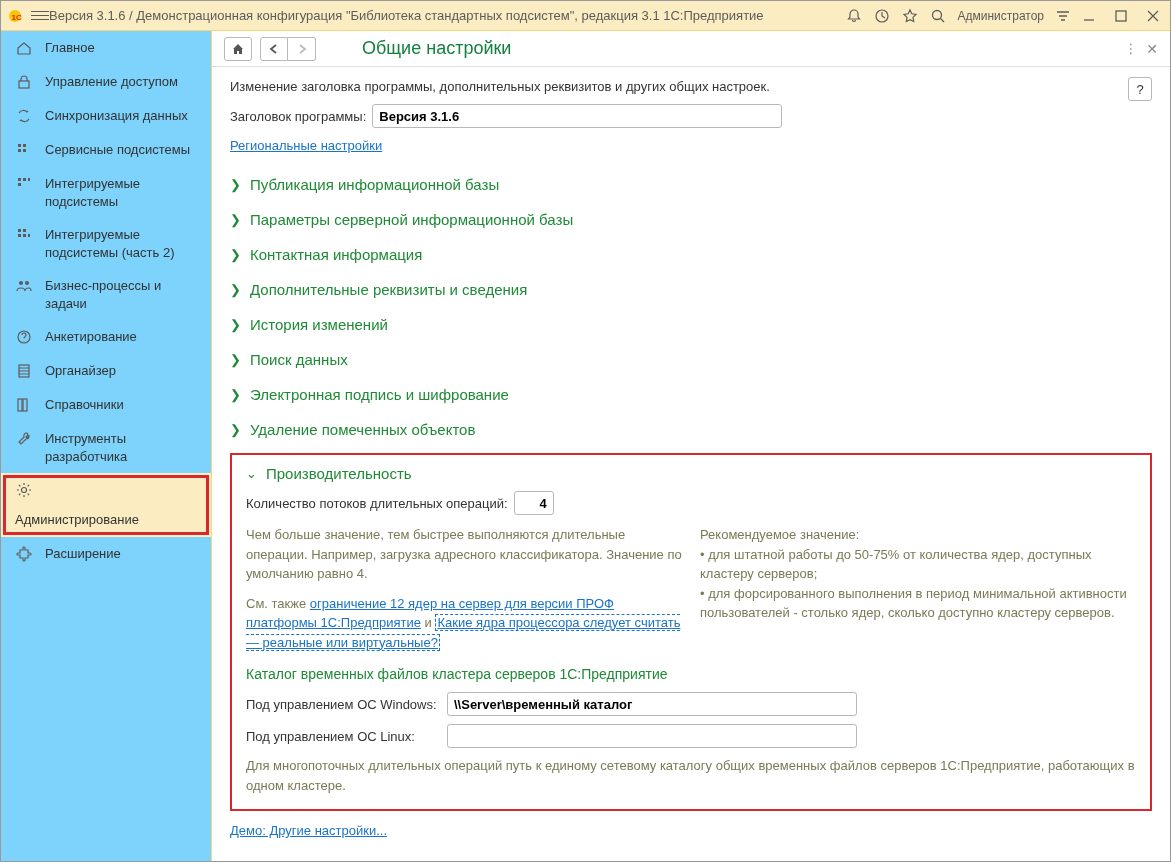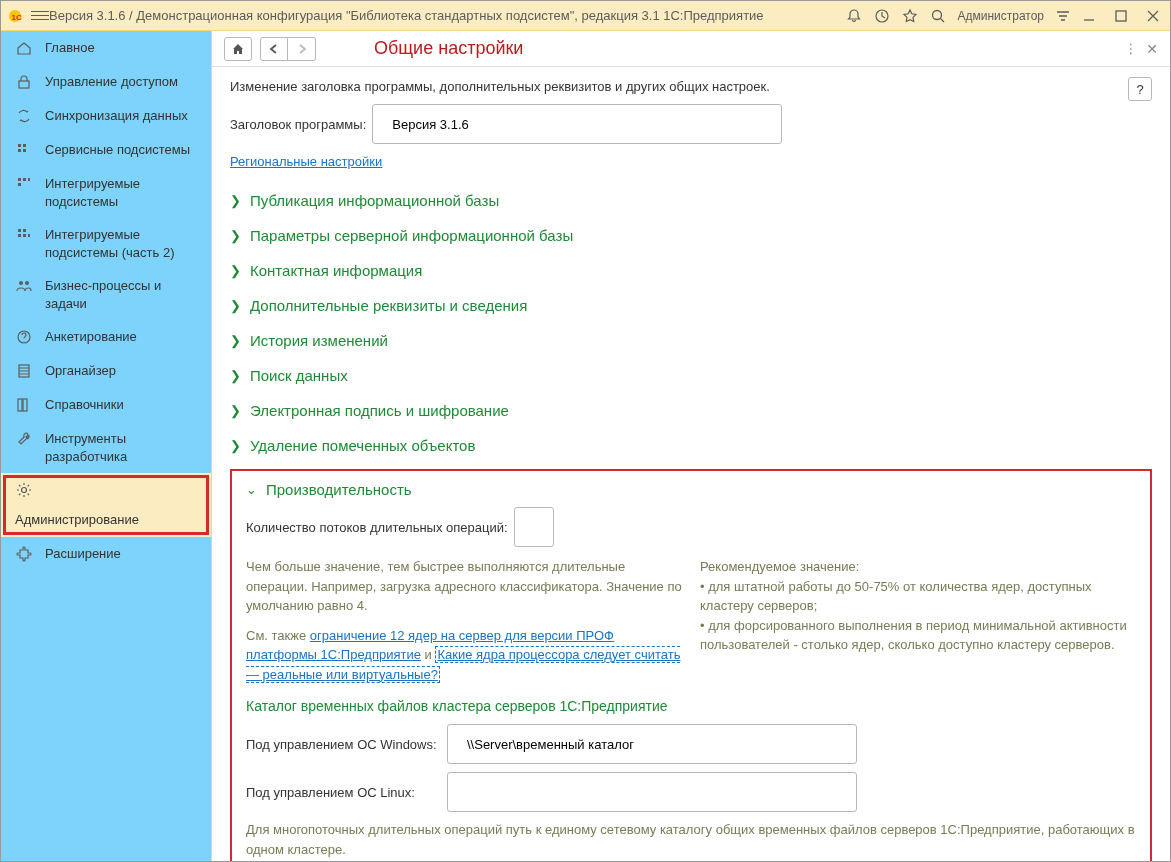--- a/index.html
+++ b/index.html
@@ -21,31 +21,31 @@
   .sidebar-item.active { outline: 3px solid #d6282f; outline-offset: -5px; background: #fcecc2; flex-direction: column; }
   .sb-icon { width: 18px; height: 18px; flex-shrink: 0; display: flex; align-items: center; justify-content: center; color: #5c5c5c; }
   .sb-label { line-height: 1.35; }
 
   .main { flex: 1; display: flex; flex-direction: column; overflow: hidden; }
   .toolbar { height: 36px; border-bottom: 1px solid #ddd; display: flex; align-items: center; padding: 0 12px; gap: 8px; }
   .btn { border: 1px solid #b8b8b8; background: #fff; border-radius: 3px; height: 24px; min-width: 28px; display: flex; align-items: center; justify-content: center; cursor: pointer; color: #555; }
   .btn-group { display: flex; }
   .btn-group .btn:first-child { border-top-right-radius: 0; border-bottom-right-radius: 0; }
   .btn-group .btn:last-child { border-top-left-radius: 0; border-bottom-left-radius: 0; border-left: none; }
-  .page-title { font-size: 18px; color: #b91c1c; margin-left: 50px; }
+  .page-title { font-size: 18px; color: #15803d; margin-left: 38px; }
   .toolbar-right { margin-left: auto; display: flex; gap: 8px; align-items: center; }
   .icon-dots { letter-spacing: 1px; cursor: pointer; color: #888; }
   .close-x { cursor: pointer; color: #888; font-size: 14px; }
 
   .content { flex: 1; overflow-y: auto; padding: 12px 18px 20px 18px; position: relative; }
   .help-btn { position: absolute; top: 10px; right: 18px; border: 1px solid #b8b8b8; border-radius: 3px; width: 24px; height: 24px; display: flex; align-items: center; justify-content: center; cursor: pointer; background: #fff; }
   .intro { color: #333; margin-bottom: 10px; }
   .field-row { display: flex; align-items: center; gap: 6px; margin-bottom: 10px; }
   .field-row label { color: #333; }
-  .text-input { border: 1px solid #b8b8b8; border-radius: 3px; height: 40px; padding: 2px 19px; font-size: 13px; }
+  .text-input { border: 1px solid #b8b8b8; border-radius: 3px; height: 24px; padding: 2px 6px; font-size: 13px; font-weight: bold; }
   .link { color: #1a73c4; text-decoration: underline; cursor: pointer; }
   .dashed-focus { border: 1px dashed #1a73c4; padding: 0 1px; }
 
   .section-header { display: flex; align-items: center; gap: 6px; color: #1f8a36; font-size: 15px; padding: 9px 0; cursor: pointer; }
   .chev { color: #1f8a36; font-size: 13px; width: 14px; display: inline-block; }
   .perf-box { border: 2px solid #d6282f; padding: 10px 14px 14px 14px; margin-top: 6px; }
   .perf-row { display: flex; align-items: center; gap: 6px; margin-bottom: 10px; }
   .perf-two-col { display: flex; gap: 18px; color: #7a7a56; line-height: 1.5; margin-bottom: 8px; }
   .perf-col { flex: 1; }
   .note-text { color: #7a7a56; line-height: 1.5; }

